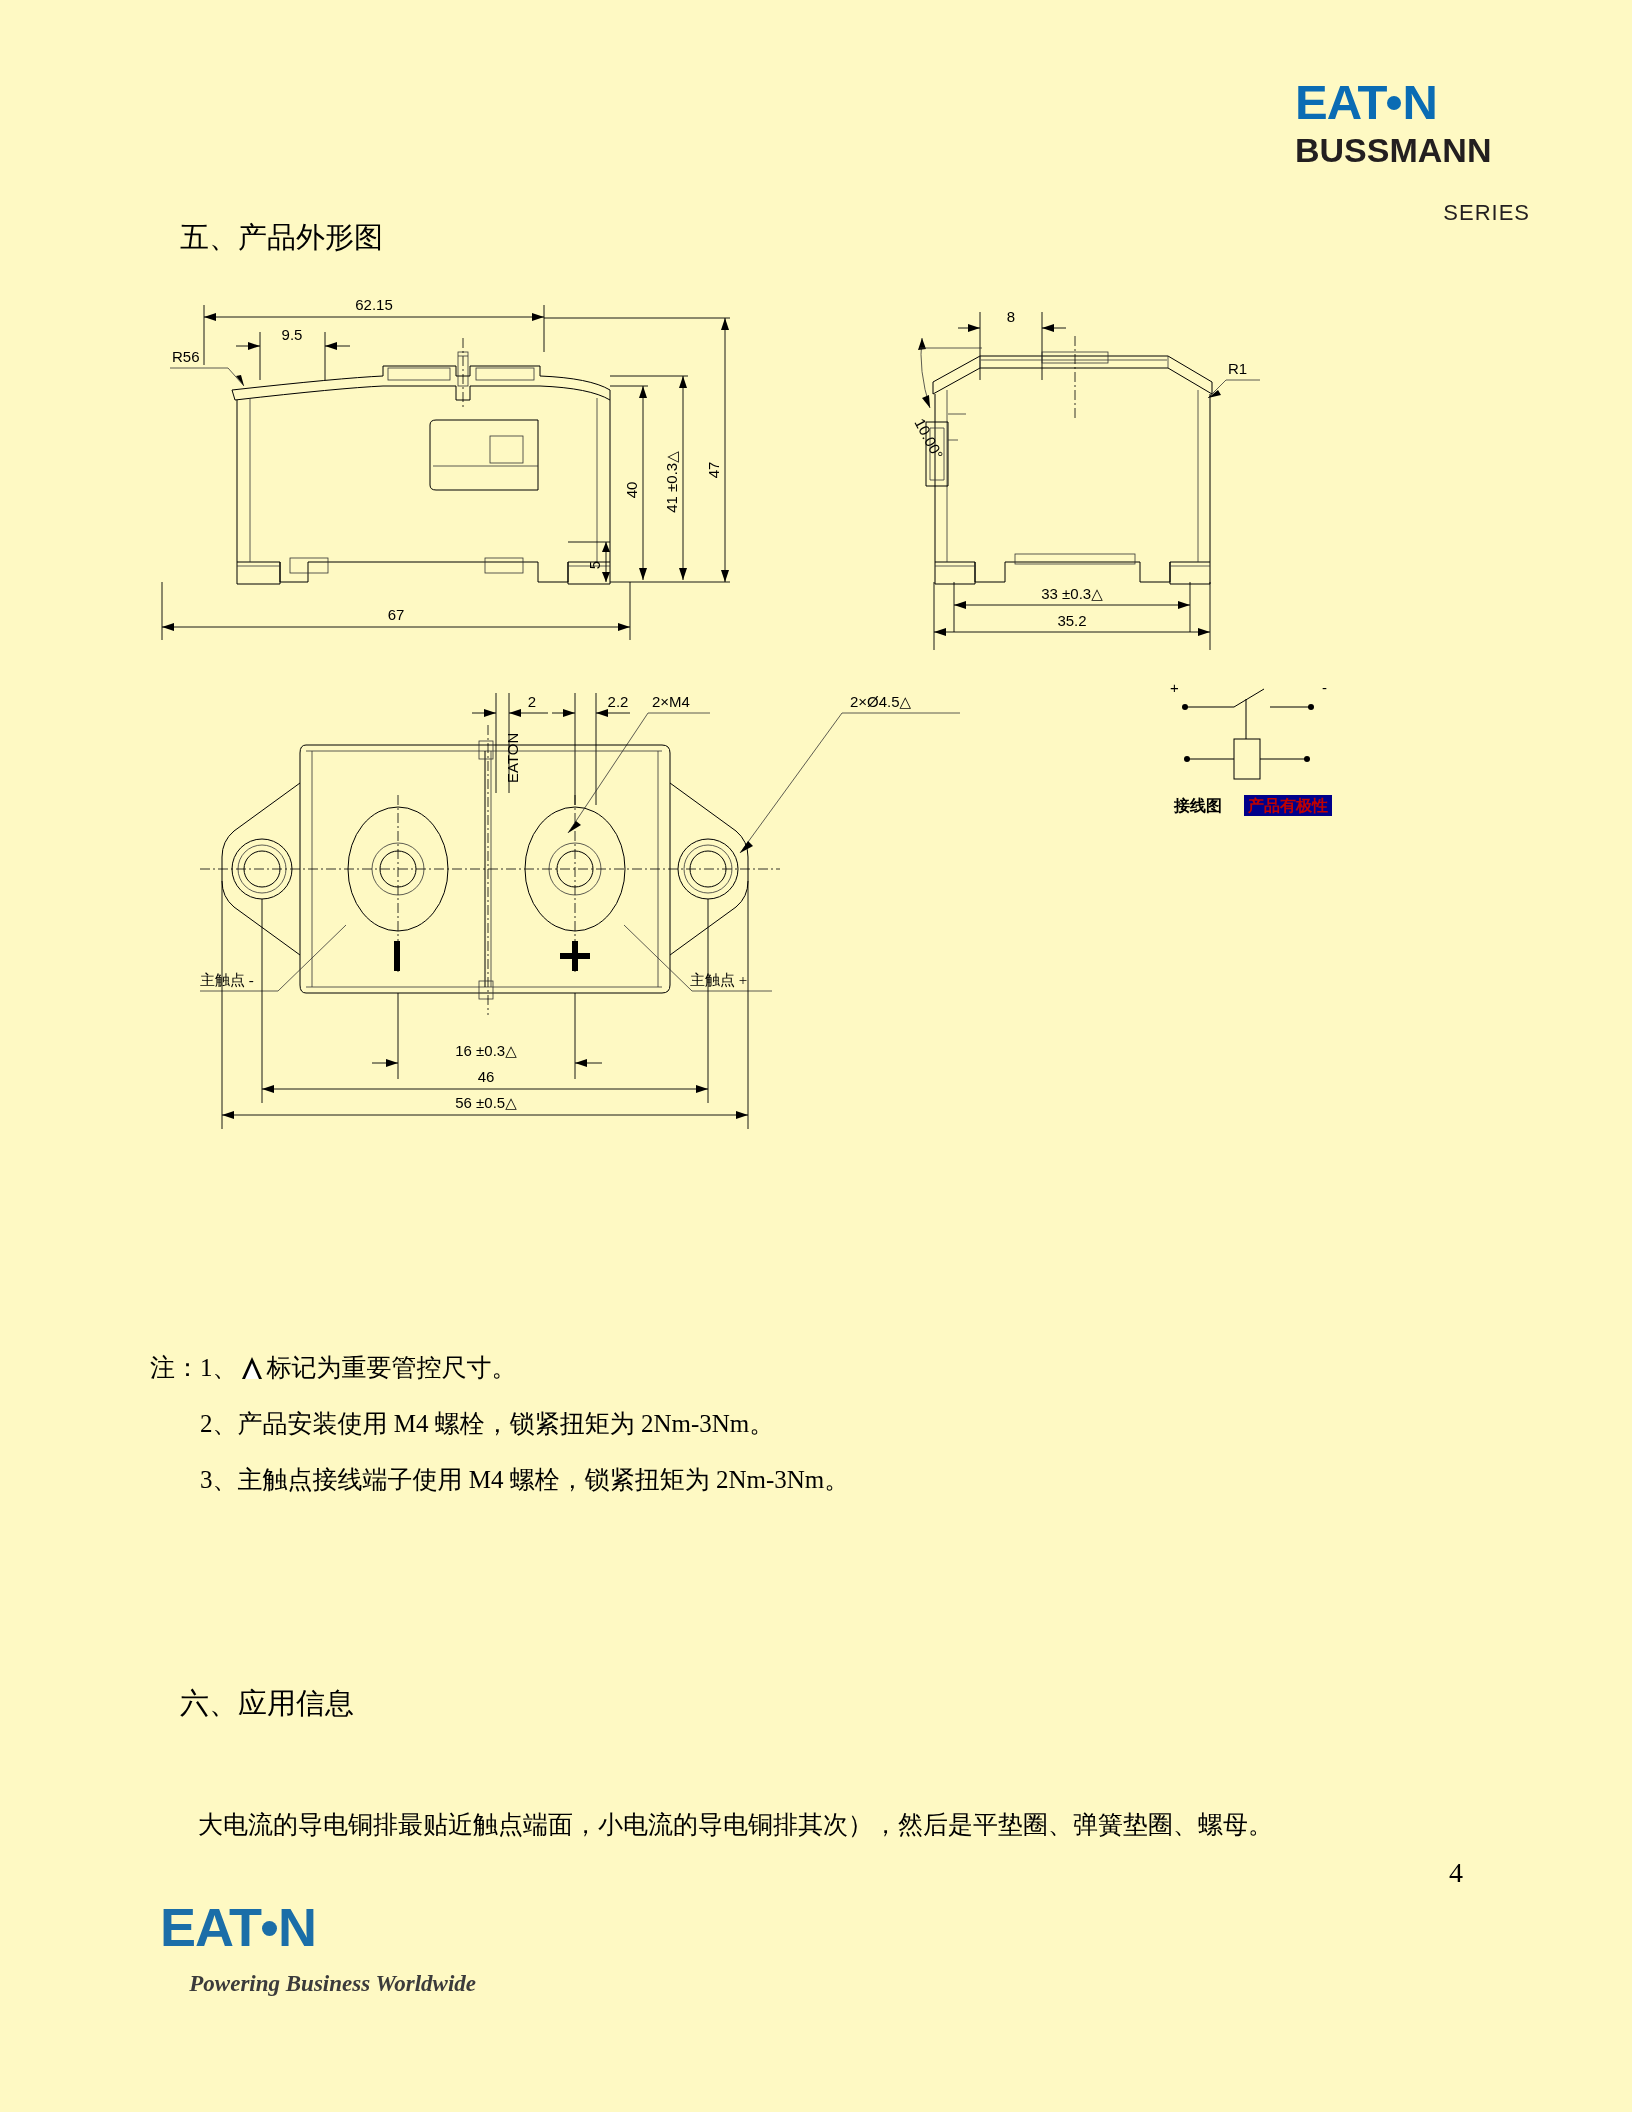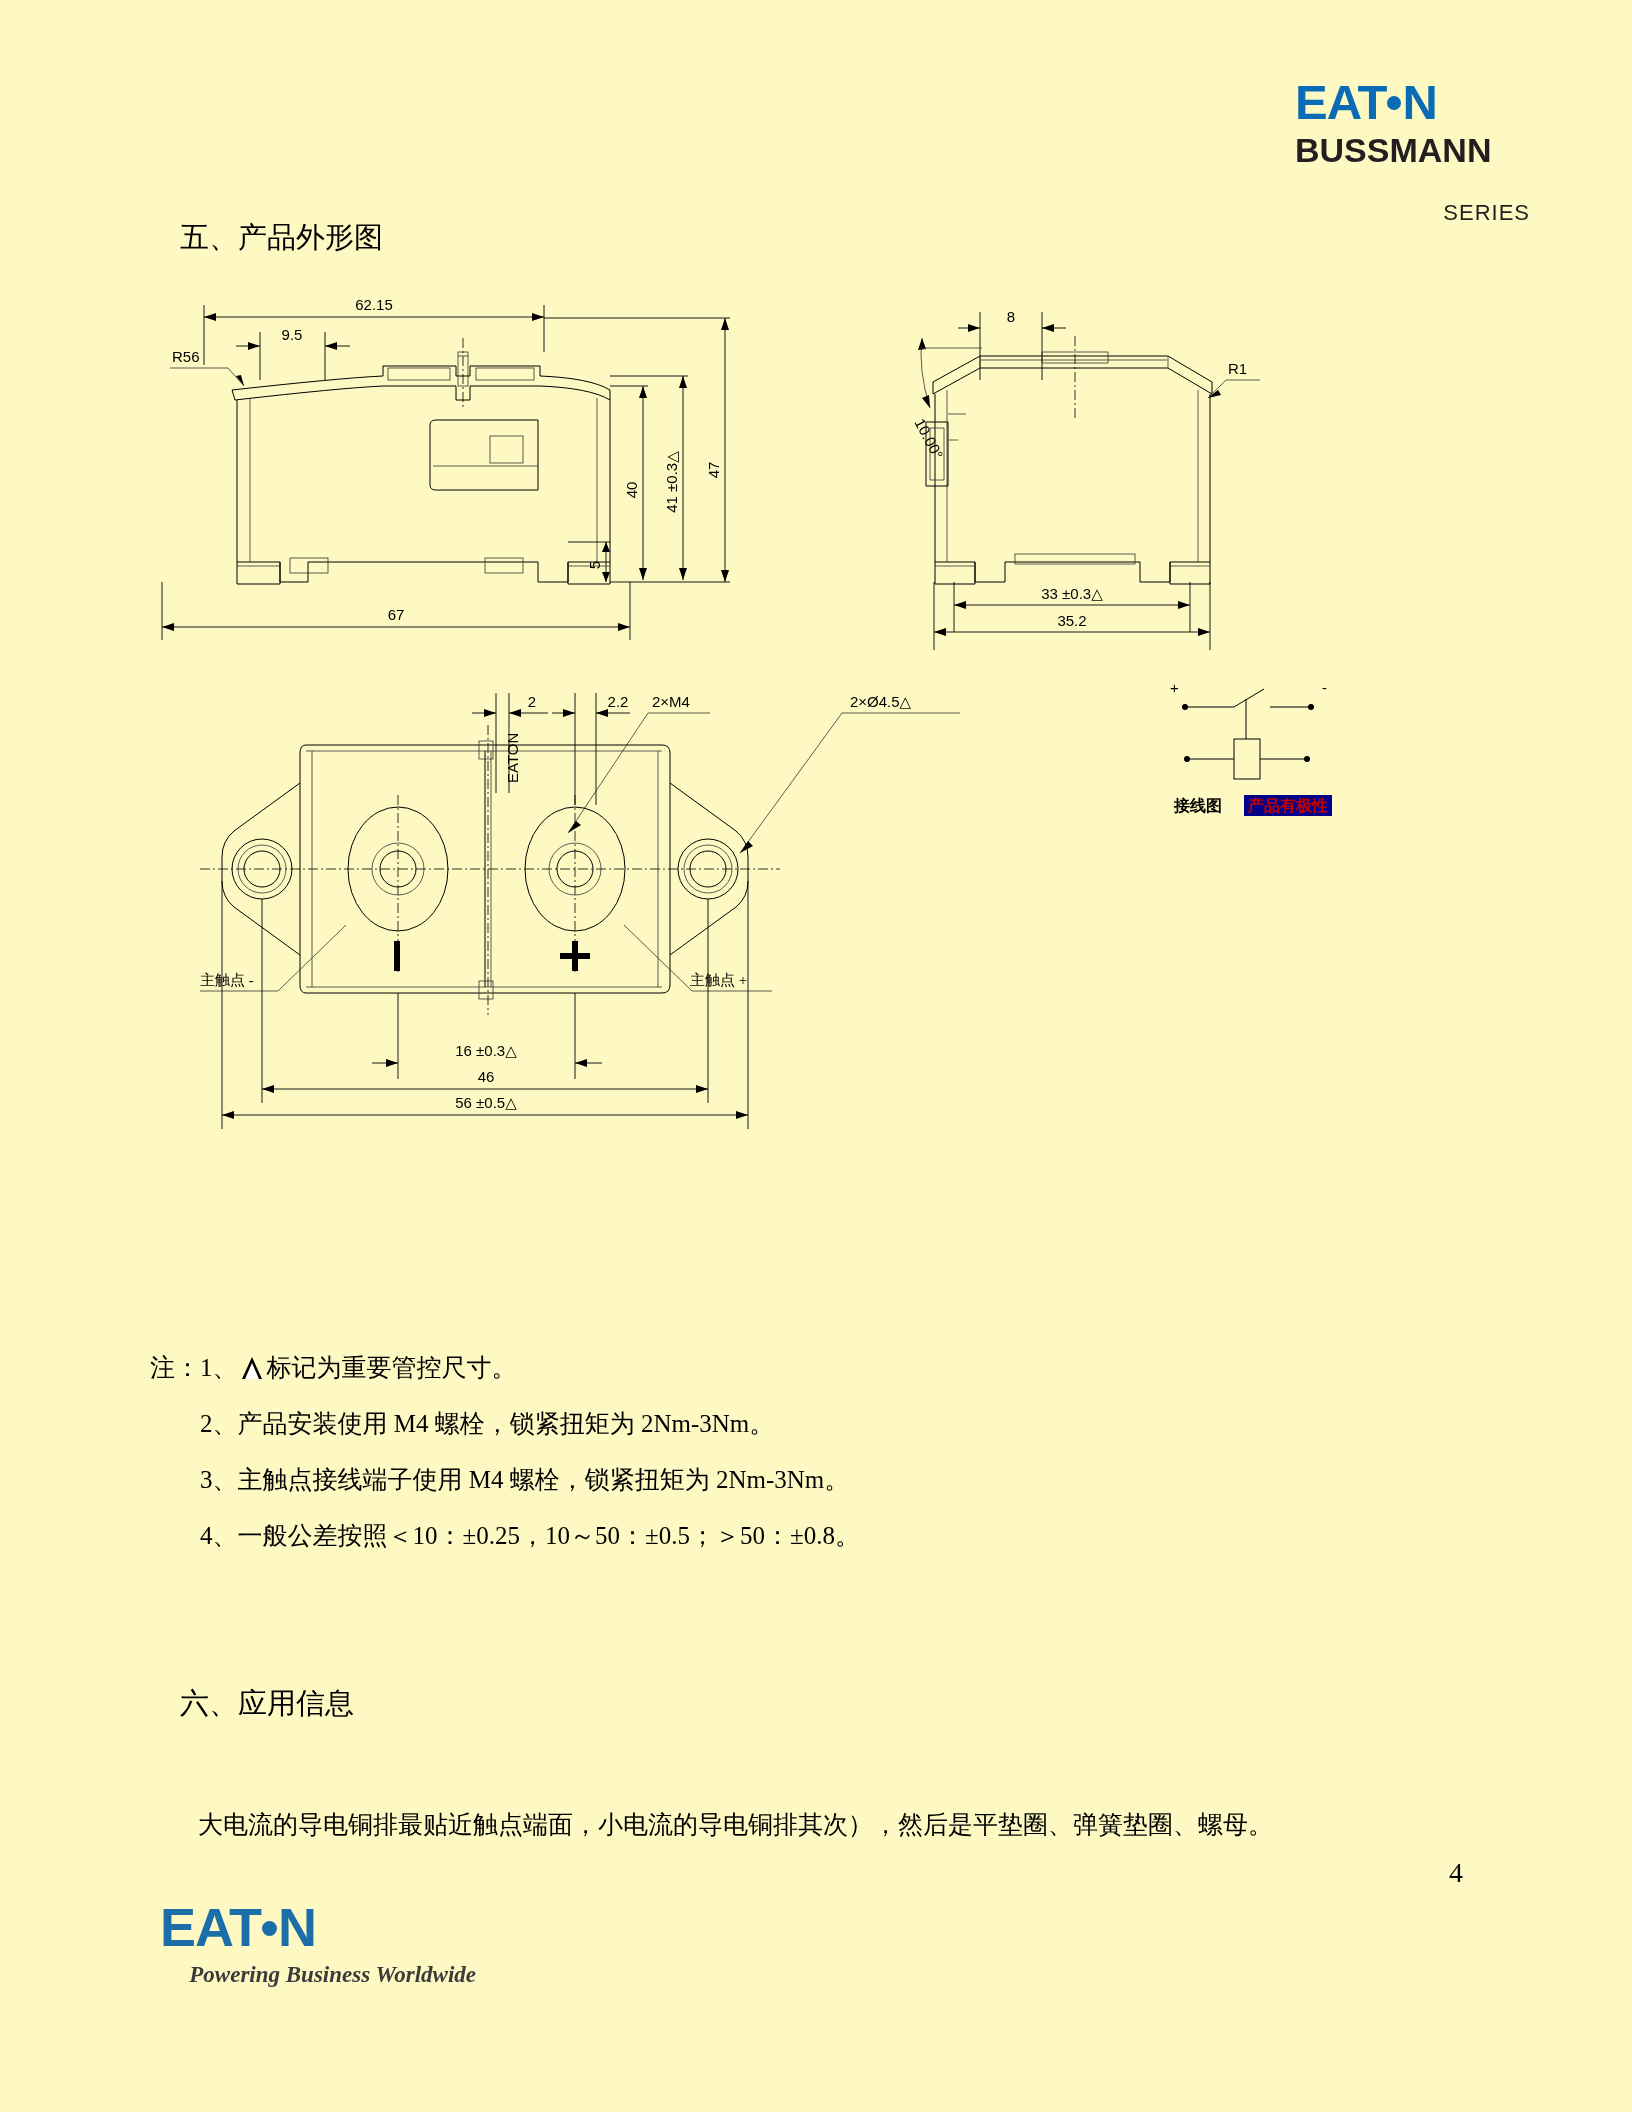--- a/index.html
+++ b/index.html
@@ -195,21 +195,21 @@
     margin: 0 1px 7px 1px;
   }
   .ftr-tag {
     display: block;
     font-family: "Liberation Serif", "DejaVu Serif", serif;
     font-style: italic;
     font-weight: 700;
     font-size: 23px;
     color: #3b3b3b;
     text-align: right;
-    margin-top: 8px;
+    margin-top: 17px;
     padding-right: 4px;
   }
 
   
   .dim {
     font-family: "Liberation Sans", sans-serif;
     font-size: 15px;
     fill: #000;
   }
   .dim-cn {
@@ -507,21 +507,20 @@
         <text class="wire-hl" x="88" y="136">产品有极性</text>
       </g>
 
     </svg>
   </div>
 
   <div class="notes">
     <div class="note-line"><span>注：1、</span><span class="tri-glyph"></span><span>标记为重要管控尺寸。</span></div>
     <div class="note-line indent">2、产品安装使用 M4 螺栓，锁紧扭矩为 2Nm-3Nm。</div>
     <div class="note-line indent">3、主触点接线端子使用 M4 螺栓，锁紧扭矩为 2Nm-3Nm。</div>
-    <div class="note-line indent">4、一般公差按照＜10：±0.25，10～50：±0.5；＞50：±0.8。</div>
   </div>
 
   <div class="heading" id="heading-6">六、应用信息</div>
 
   <div class="app-block">
     <div class="app-line second">大电流的导电铜排最贴近触点端面，小电流的导电铜排其次），然后是平垫圈、弹簧垫圈、螺母。</div>
   </div>
 
   <div class="page-num">4</div>
 

